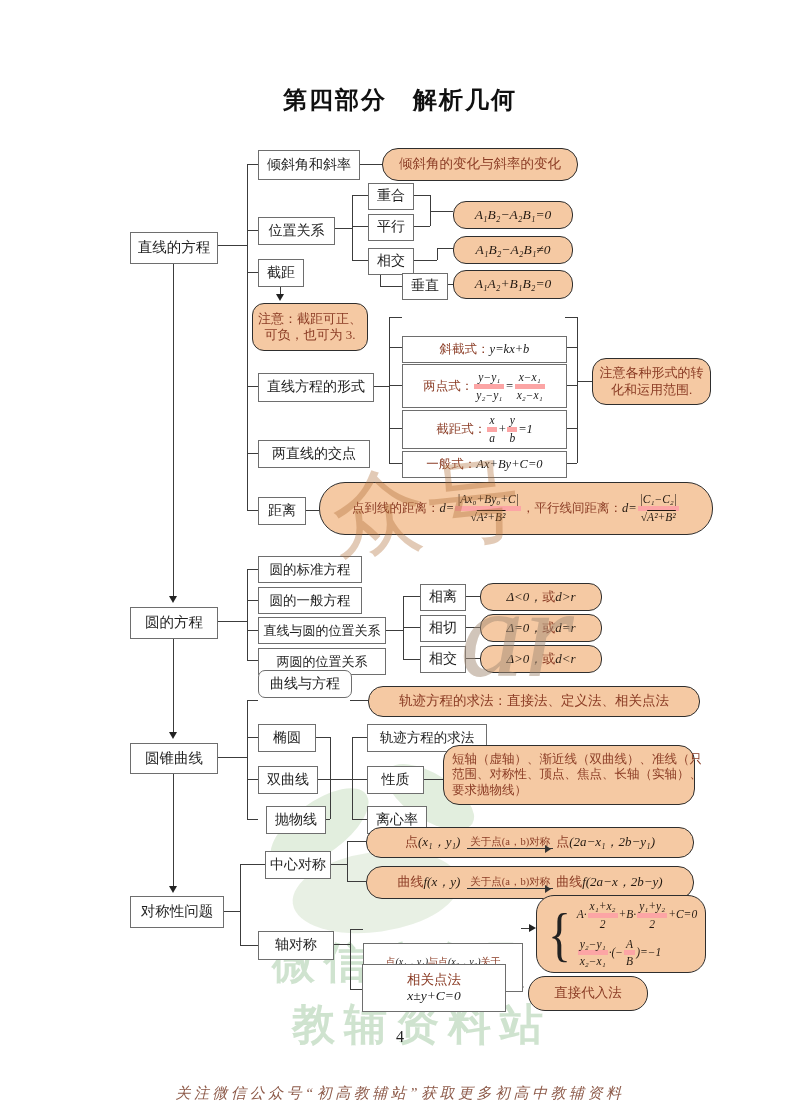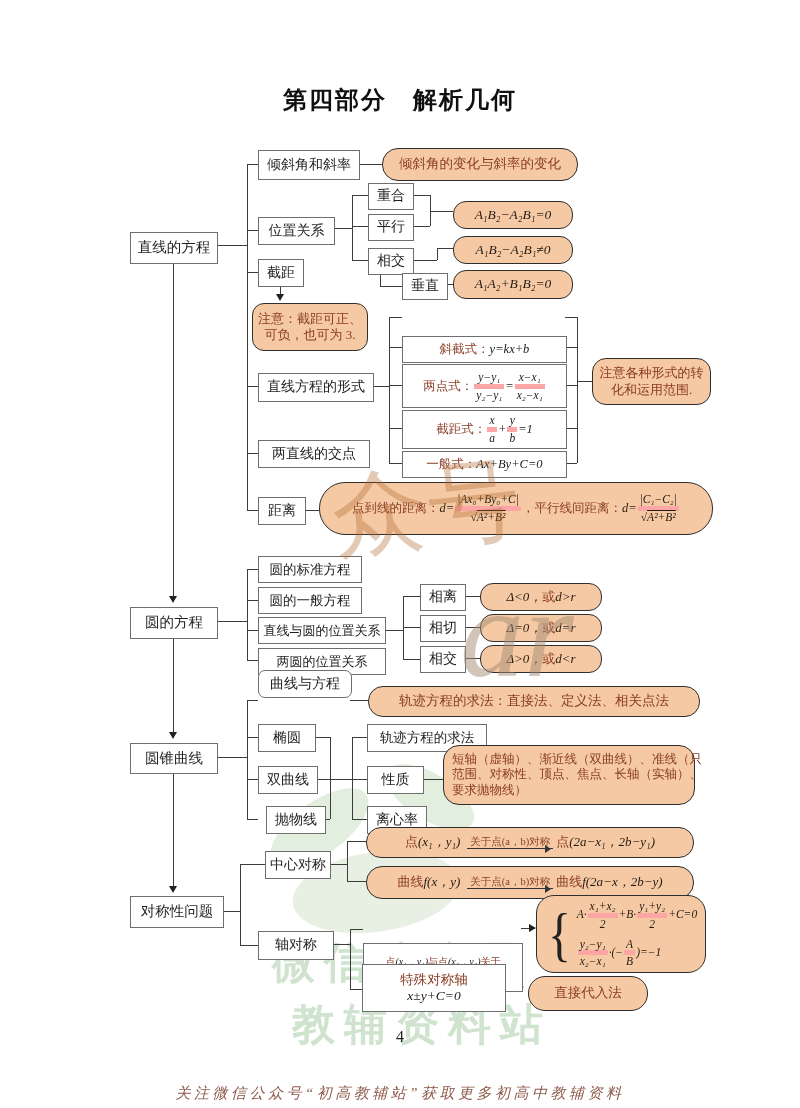--- a/index.html
+++ b/index.html
@@ -330,21 +330,21 @@
       <span>
         <span class="m">A·</span><span class="fr m"><span class="n">x₁+x₂</span><span class="d">2</span></span><span class="m">+B·</span><span class="fr m"><span class="n">y₁+y₂</span><span class="d">2</span></span><span class="m">+C=0</span>
       </span>
       <span>
         <span class="fr m"><span class="n">y₂−y₁</span><span class="d">x₂−x₁</span></span><span class="m">·(−</span><span class="fr m"><span class="n">A</span><span class="d">B</span></span><span class="m">)=−1</span>
       </span>
     </span>
   </div>
 
   <div class="wbox col" style="left:362px;top:964px;width:142px;height:46px;font-size:13.5px;">
-    <span class="cnl">特殊对称轴</span>
+    <span class="cnl">相关点法</span>
     <span class="m">x±y+C=0</span>
   </div>
   <div class="lnh" style="left:504px;top:987px;width:14px;"></div>
   <div class="ahr" style="left:517px;top:983px;"></div>
   <div class="pill" style="left:528px;top:976px;width:118px;height:33px;border-radius:17px;">直接代入法</div>
 
   <div class="wm-over wmb" style="left:332px;top:446px;">众号</div>
   <div class="wm-over wma" style="left:460px;top:560px;">ar</div>
 
   <div class="pagenum">4</div>

